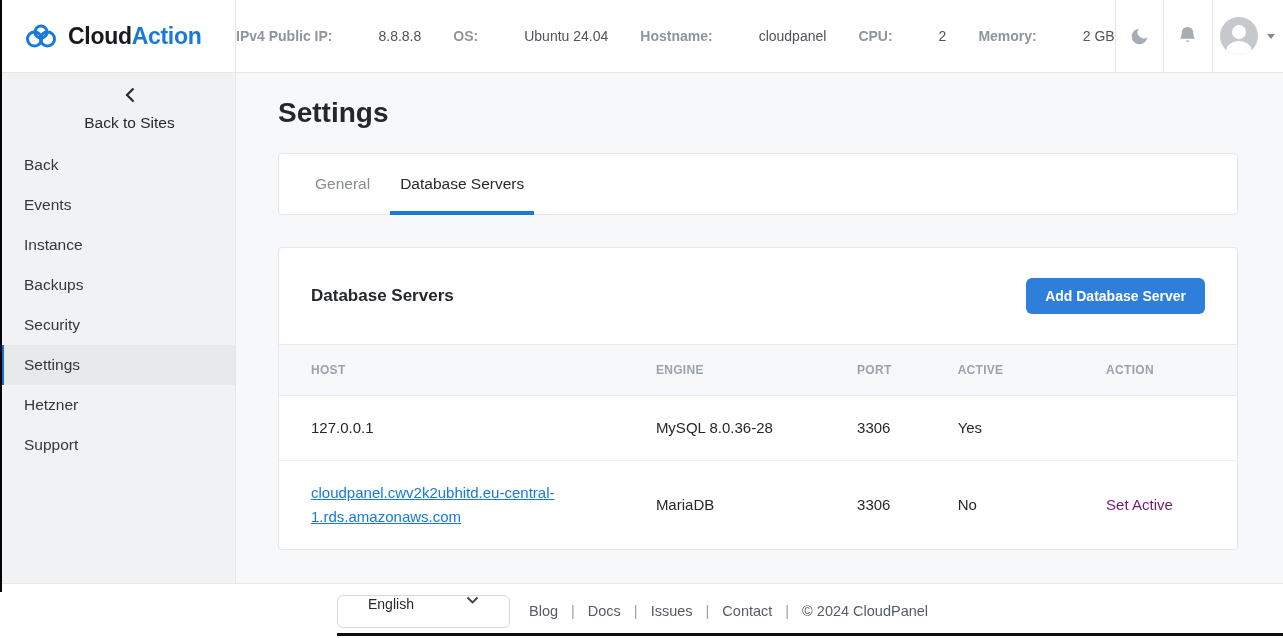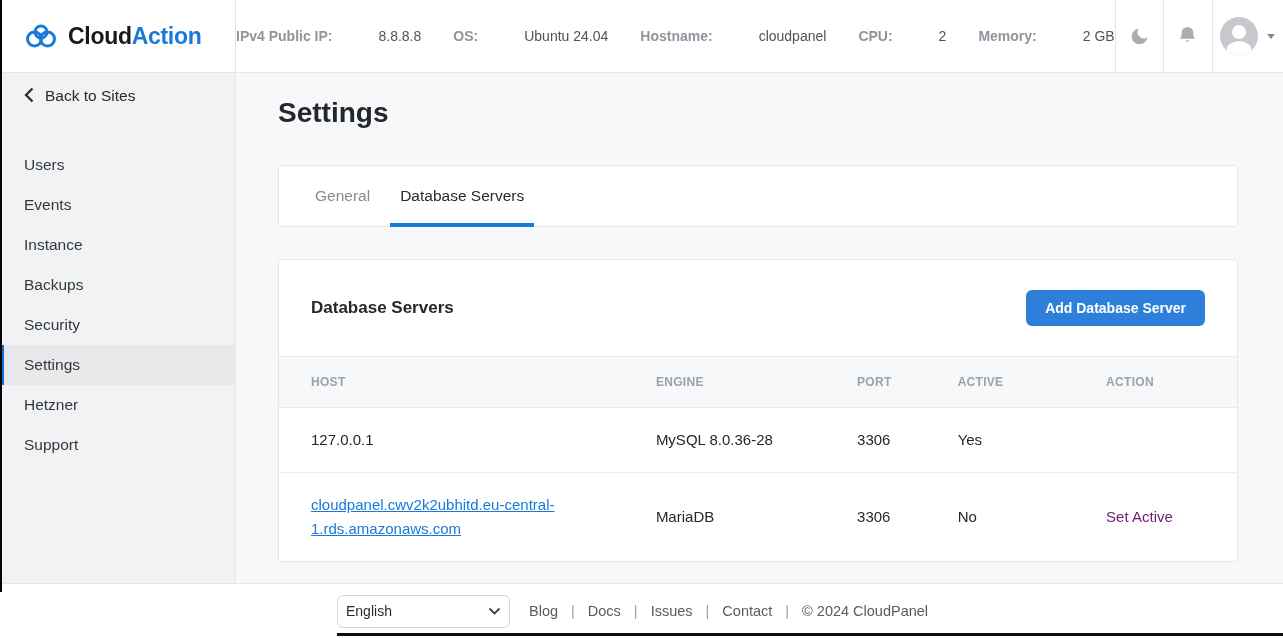--- a/index.html
+++ b/index.html
@@ -21,30 +21,30 @@
   .info-value { color:#4d545b;margin-left:32px; }
   .iconbox { display:flex; align-items:center; justify-content:center;
     border-left:1px solid #e3e5e7; cursor:pointer; }
   .moonbox { width:71px; } .bellbox { width:72px; }
   .profilebox { width:105px; gap:9px; }
   .caret-down { width:0; height:0; border-left:4.5px solid transparent;
     border-right:4.5px solid transparent; border-top:5px solid #85898e; }
   
   .layout { display:flex; height:510px; }
   .sidebar { flex:0 0 236px; background:#f1f2f3; border-right:1px solid #e6e7e9; padding-top:14px; }
-  .back-item { display:flex; align-items:flex-start; gap:11px; height:46px;
-    padding-left:24px; font-size:15.5px; color:#26292d; cursor:pointer; margin-bottom:12px; }
+  .back-item { display:flex; align-items:center; gap:11px; height:46px;
+    padding-left:24px; font-size:15.5px; color:#26292d; cursor:pointer; margin-bottom:12px;flex-direction:column; }
   .nav-item { height:40px; display:flex; align-items:center; padding-left:20px;
     border-left:4px solid transparent; font-size:15.5px; color:#33383d; cursor:pointer; }
   .nav-item.active { background:#e8e9eb; border-left-color:#0f6fd6; }
   .main { flex:1; background:#f7f8f9; overflow:hidden; }
   .content { width:960px; margin-left:42px; }
   .page-title { margin-top:24px; font-size:28px; font-weight:700; color:#24272b; }
   
-  .tabs-card { margin-top:36px; height:62px; background:#fff; border:1px solid #e4e6e8;
+  .tabs-card { margin-top:24px; height:62px; background:#fff; border:1px solid #e4e6e8;
     border-radius:4px; display:flex; align-items:stretch; padding-left:26px; }
   .tab { display:flex; align-items:center; padding:0 10px; margin-right:10px;
     font-size:15.5px; color:#878c92; cursor:pointer; position:relative; }
   .tab.active { color:#26292d; }
   .tab.active::after { content:""; position:absolute; left:0; right:0; bottom:-1px;
     height:4px; background:#1779d9; }
   
   .panel-card { margin-top:32px; background:#fff; border:1px solid #e4e6e8; border-radius:4px; }
   .panel-header { display:flex; justify-content:space-between; align-items:center; padding:30px 32px; }
   .panel-title { font-size:17px; font-weight:700; color:#24272b; }
@@ -56,22 +56,22 @@
     letter-spacing:0.3px; text-align:left; padding:18px 16px 18px 32px; }
   tbody td { font-size:15px; color:#24282d; padding:20px 16px 20px 32px; line-height:24px;
     vertical-align:middle; }
   tbody tr + tr td { border-top:1px solid #eceef0; }
   .host-link { color:#1779d9; text-decoration:underline; cursor:pointer; }
   .action-link { color:#701a75; cursor:pointer; }
   
   .footer { height:55px; background:#fff; border-top:1px solid #e4e6e8;
     display:flex; align-items:center; }
   .lang-select { margin-left:337px; width:173px; height:33px; background:#fff;
-    border:1px solid #d5d8db; border-radius:6px; display:flex; align-items:center;
-    justify-content:space-between; padding:0 8px; font-size:14px; color:#26292d; cursor:pointer; }
+    border:1px solid #d5d8db; border-radius:6px; display:flex; align-items:flex-start;
+    justify-content:space-between; padding:0 30px; font-size:14px; color:#26292d; cursor:pointer; }
   .footer-links { display:flex; align-items:center; gap:13px; margin-left:19px;
     font-size:14.5px; color:#565c63; }
   .footer-link { cursor:pointer; }
   .sep { color:#9aa0a6; }
   
   .window-edge-left { position:absolute; left:0; top:0; width:2px; height:592px; background:#050505; }
   .bottom-bar { position:absolute; left:337px; right:0; bottom:2px; height:3px; background:#0d0d0d; }
 </style>
 </head>
 <body>
@@ -150,21 +150,21 @@
   <nav class="sidebar">
     <div class="back-item">
       <span style="display:flex;">
         <svg width="10" height="16" viewBox="0 0 10 16" fill="none">
             <polyline points="8.5 1.5 2 8 8.5 14.5" stroke="#26292d" stroke-width="2.2" fill="none"></polyline>
           </svg>
       </span>
       <span>Back to Sites</span>
     </div>
     <div class="nav-item">
-        <span>Users</span>
+        <span>Back</span>
       </div>
     <div class="nav-item">
         <span>Events</span>
       </div>
     <div class="nav-item">
         <span>Instance</span>
       </div>
     <div class="nav-item">
         <span>Backups</span>
       </div>

